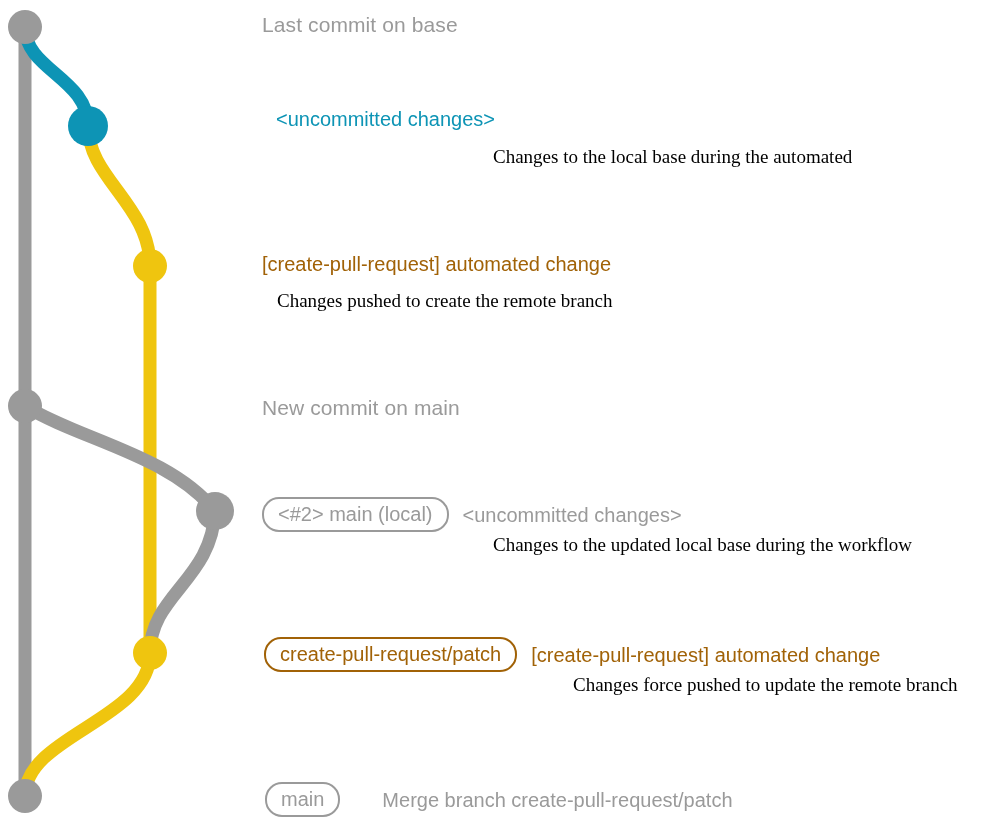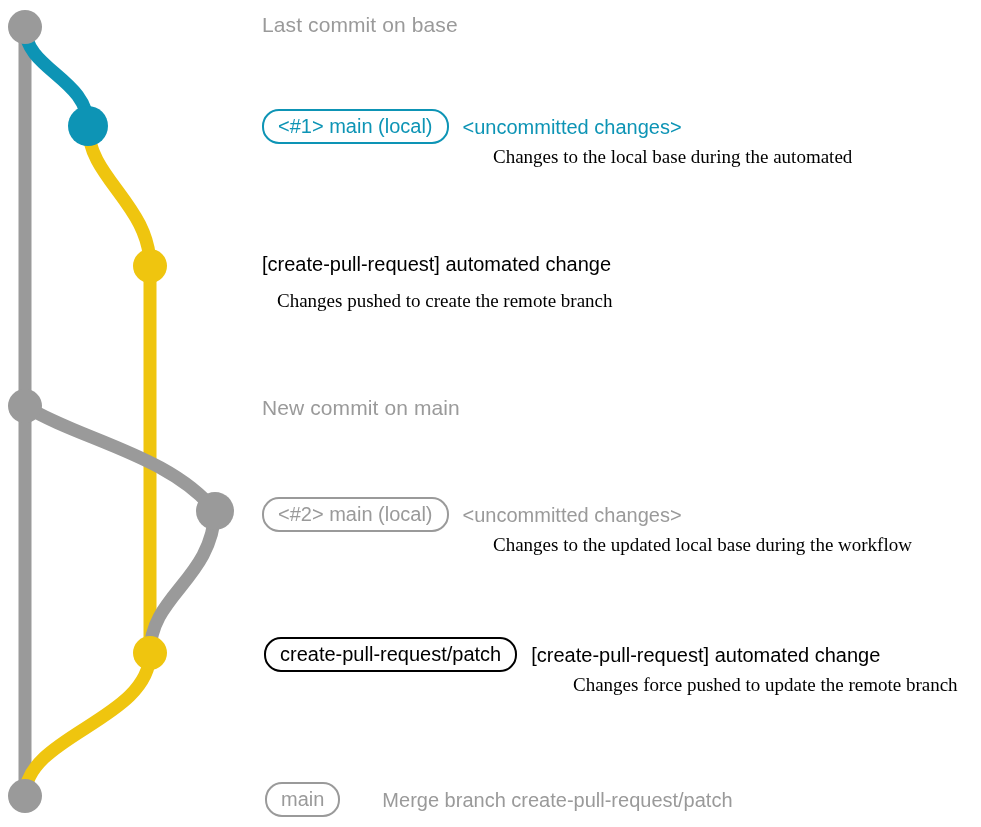--- a/index.html
+++ b/index.html
@@ -62,21 +62,21 @@
     text-align: right;
   }
   .detail {
     position: absolute;
     font-family: "Liberation Serif", serif;
     font-size: 19px;
     color: #000000;
     white-space: nowrap;
   }
   .c-teal   { color: #0d94b5; }
-  .c-yellow { color: #000000; }
+  .c-yellow { color: #a16207; }
   .c-gray   { color: #9a9a9a; }
 </style>
 </head>
 <body>
 
 <svg id="graph-canvas" viewBox="0 0 981 827">
   <g fill="none" stroke-linecap="round" stroke-linejoin="round" stroke-width="13">
 
     <path stroke="#9a9a9a" d="M25,27 L25,406 L25,796"></path>
 
@@ -104,21 +104,20 @@
   </g>
 </svg>
 
 <div class="layer">
 
   <div class="row" style="left:255px; top:13px;">
     <span class="heading c-gray">Last commit on base</span>
   </div>
 
   <div class="row" style="left:255px; top:109px;">
-    <span class="badge c-teal">&lt;#1&gt; main (local)</span>
     <span class="subject c-teal">&lt;uncommitted changes&gt;</span>
   </div>
   <div class="detail" style="left:486px; top:146px;">Changes to the local base during the automated</div>
 
   <div class="row" style="left:255px; top:254px;">
     <span class="subject c-yellow" style="margin-left:0;">[create-pull-request] automated change</span>
   </div>
   <div class="detail" style="left:270px; top:290px;">Changes pushed to create the remote branch</div>
 
   <div class="row" style="left:255px; top:396px;">

